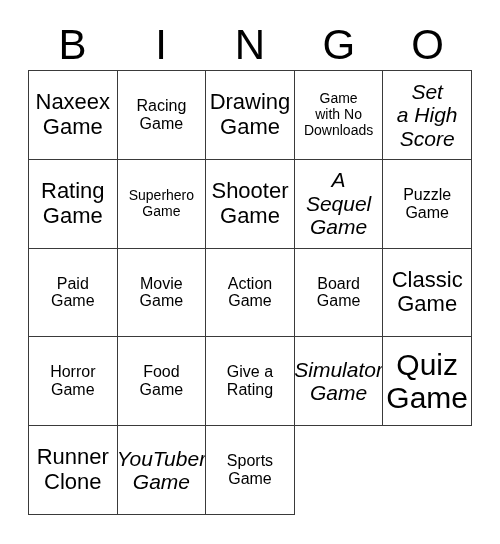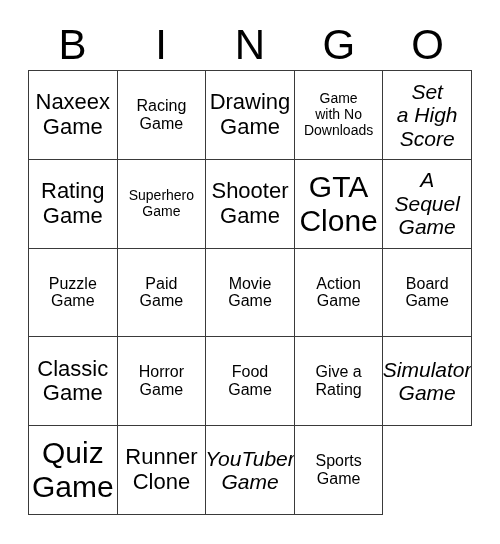--- a/index.html
+++ b/index.html
@@ -120,24 +120,20 @@
 Game</span>
       </div>
     <div class="bingo-cell fs-xs">
         <span class="cell-text">Superhero
 Game</span>
       </div>
     <div class="bingo-cell fs-md">
         <span class="cell-text">Shooter
 Game</span>
       </div>
-    <div class="bingo-cell fs-xl">
-        <span class="cell-text">GTA
-Clone</span>
-      </div>
     <div class="bingo-cell fs-sm">
         <span class="cell-text">A
 Sequel
 Game</span>
       </div>
 
     <div class="bingo-cell fs-lg">
         <span class="cell-text">Puzzle
 Game</span>
       </div>

